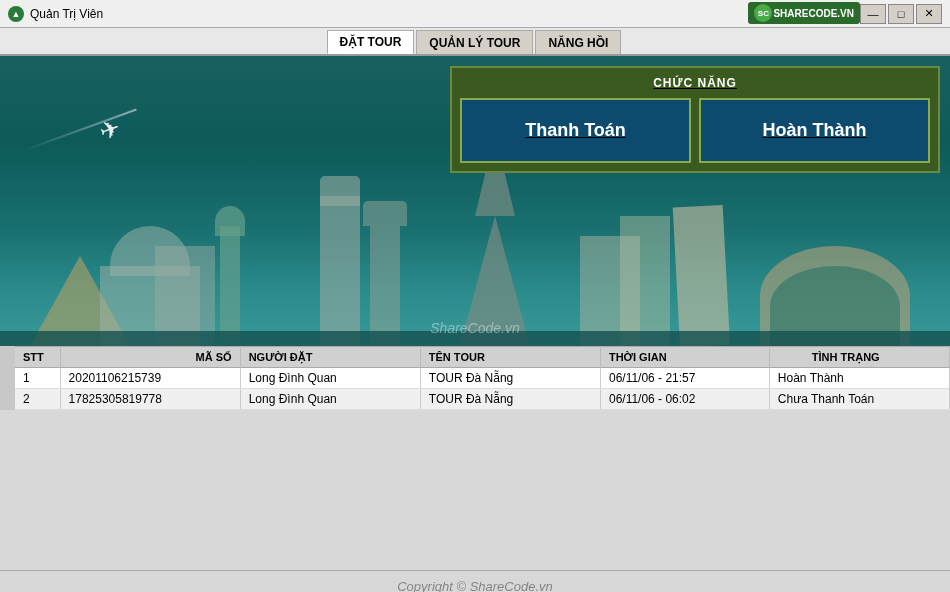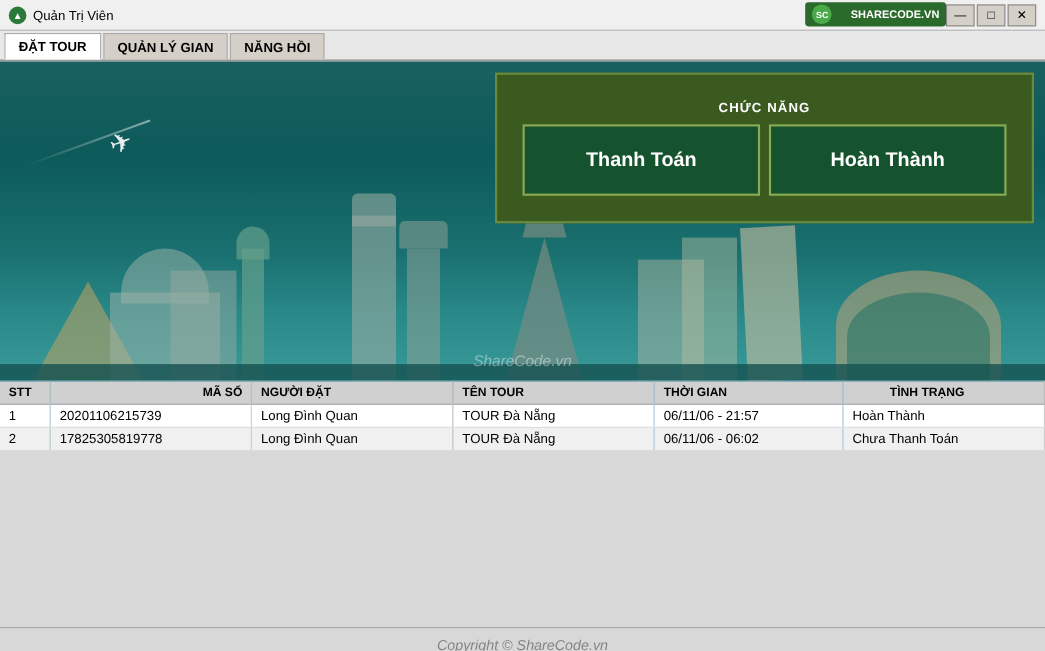--- a/index.html
+++ b/index.html
@@ -57,20 +57,21 @@
     .title-btn.close { background: #d4d0c8; }
 
     
     .nav-tabs {
       background: #e8e8e8;
       height: 28px;
       display: flex;
       align-items: flex-end;
       padding: 0 4px;
       border-bottom: 2px solid #999;
+      justify-content: center;
     }
     .nav-tab {
       padding: 4px 12px;
       border: 1px solid #aaa;
       border-bottom: none;
       background: #d4d0c8;
       cursor: pointer;
       font-size: 12px;
       font-weight: bold;
       margin-right: 2px;
@@ -263,38 +264,39 @@
     }
 
     
     .function-panel {
       position: absolute;
       top: 10px;
       left: 450px;
       right: 10px;
       background: #3a5a20;
       border: 2px solid #6a8a40;
-      padding: 23px;
+      padding: 8px;
+      text-decoration: underline;
     }
     .function-title {
       color: white;
       font-size: 12px;
       font-weight: bold;
       text-align: center;
       margin-bottom: 8px;
       letter-spacing: 1px;
     }
     .function-buttons {
       display: flex;
       gap: 8px;
     }
     .func-btn {
       flex: 1;
       padding: 20px 10px;
-      background: #14532d;
+      background: #0c4a6e;
       border: 2px solid #8aaa50;
       color: white;
       font-size: 18px;
       font-weight: bold;
       text-align: center;
       cursor: pointer;
     }
 
     
     .watermark-hero {
@@ -303,22 +305,23 @@
       left: 50%;
       transform: translateX(-50%);
       color: rgba(255,255,255,0.4);
       font-size: 14px;
       font-style: italic;
       pointer-events: none;
     }
 
     
     .table-area {
-      background: #0ea5e9;
+      background: #15803d;
       padding: 0;
+      margin-left: 15px;
     }
     .data-table {
       width: 100%;
       border-collapse: collapse;
       font-size: 12px;
     }
     .data-table thead tr {
       background: #d0d0d0;
       border-top: 1px solid #aaa;
       border-bottom: 1px solid #aaa;
@@ -353,21 +356,21 @@
       border-top: 1px solid #aaa;
     }
 
     
     .sharecode-logo {
       position: absolute;
       top: 2px;
       right: 90px;
       display: flex;
       align-items: center;
-      gap: 17px;
+      gap: 1px;
       background: #2a6a2a;
       padding: 2px 6px;
       border-radius: 3px;
     }
     .sharecode-logo-text {
       color: white;
       font-size: 10px;
       font-weight: bold;
     }
   </style>
@@ -391,21 +394,21 @@
     <button class="title-btn">□</button>
     <button class="title-btn close">✕</button>
   </div>
 </div>
 
 <div class="nav-tabs">
   <div class="nav-tab active">
     <span>ĐẶT TOUR</span>
   </div>
   <div class="nav-tab">
-    <span>QUẢN LÝ GIAN</span>
+    <span>QUẢN LÝ TOUR</span>
   </div>
   <div class="nav-tab">
     <span>NĂNG HỒI</span>
   </div>
 </div>
 
 <div class="main-content">
 
   <div class="hero-area">
 

